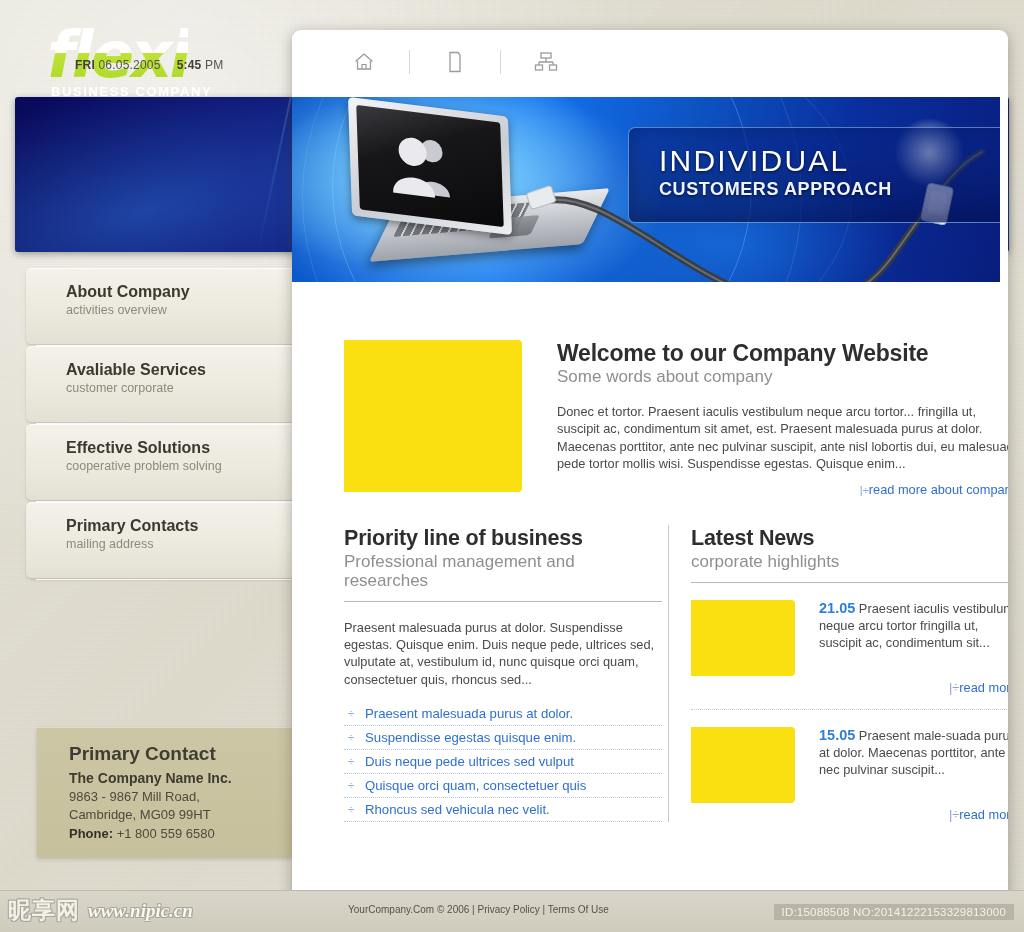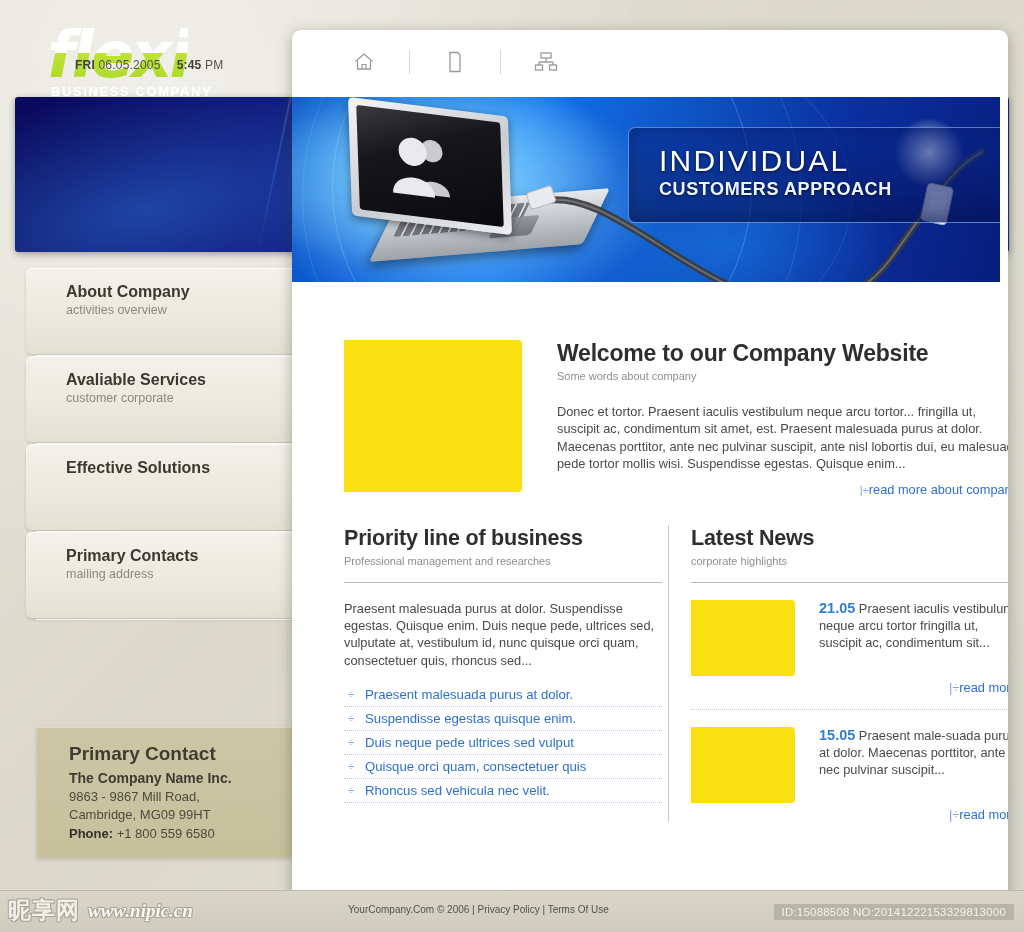--- a/index.html
+++ b/index.html
@@ -72,21 +72,21 @@
     text-shadow:none;
   }
   .logo .sub{
     font-size:13px; font-weight:bold; color:#ffffff; letter-spacing:1.6px;
     margin-top:-4px; margin-left:4px;
   }
 
   
   .nav{ position:absolute; left:26px; top:268px; width:288px; z-index:4; }
   .navitem{
-    position:relative; height:86px; padding:14px 0 0 40px;
+    position:relative; height:76px; padding:14px 0 0 40px;
     background:linear-gradient(to bottom,#f3f1e9 0%,#eceadf 55%,#e3e0d3 100%);
     border-radius:6px 0 0 6px;
     box-shadow:0 1px 0 #fdfdfa inset, 0 2px 3px rgba(90,85,70,.20);
     margin-bottom:2px;
     cursor:pointer;
   }
   .navitem:after{
     content:""; position:absolute; left:10px; right:0; bottom:-2px; height:1px;
     background:rgba(255,255,255,.85);
   }
@@ -195,21 +195,21 @@
   
   .content{ position:absolute; left:12px; top:252px; width:757px; padding:0 40px; }
 
   .welcome{ display:flex; padding-top:58px; }
   .ph-yellow{
     background:#fae011; border-radius:0 4px 4px 0; flex:none;
   }
   .wel-img{ width:178px; height:152px; }
   .wel-text{ padding-left:35px; flex:1; }
   .h-main{ font-size:23px; font-weight:bold; color:#2e2e2e; line-height:27px; letter-spacing:-.2px;}
-  .h-sub{ font-size:11px; color:#8f8f8f; line-height:19px; margin-top:0px;}
+  .h-sub{ font-size:17px; color:#8f8f8f; line-height:19px; margin-top:0px;}
   .para{ font-size:12.8px; color:#4a4a4a; line-height:17.4px; margin-top:17px; }
   .readmore{ text-align:right; margin-top:9px; font-size:12.8px; color:#8aa0c8; }
   .readmore a{ color:#2f6fd0; text-decoration:none; cursor:pointer; }
   .readmore .pip{ color:#7fa3de; font-size:11px; }
 
   .cols{ display:flex; margin-top:28px; }
   .col-left{ width:318px; }
   .col-div{ width:1px; background:#c9c9c9; margin:0 22px 0 6px; align-self:stretch; }
   .col-right{ flex:1; }
 
@@ -286,20 +286,21 @@
   <div class="navitem">
     <div class="t">About Company</div>
     <div class="s">activities overview</div>
   </div>
   <div class="navitem">
     <div class="t">Avaliable Services</div>
     <div class="s">customer corporate</div>
   </div>
   <div class="navitem">
     <div class="t">Effective Solutions</div>
+    <div class="s">cooperative problem solving</div>
   </div>
   <div class="navitem">
     <div class="t">Primary Contacts</div>
     <div class="s">mailing address</div>
   </div>
 </div>
 
 <div class="contactbox">
   <h3>Primary Contact</h3>
   <div class="cname">The Company Name Inc.</div>

